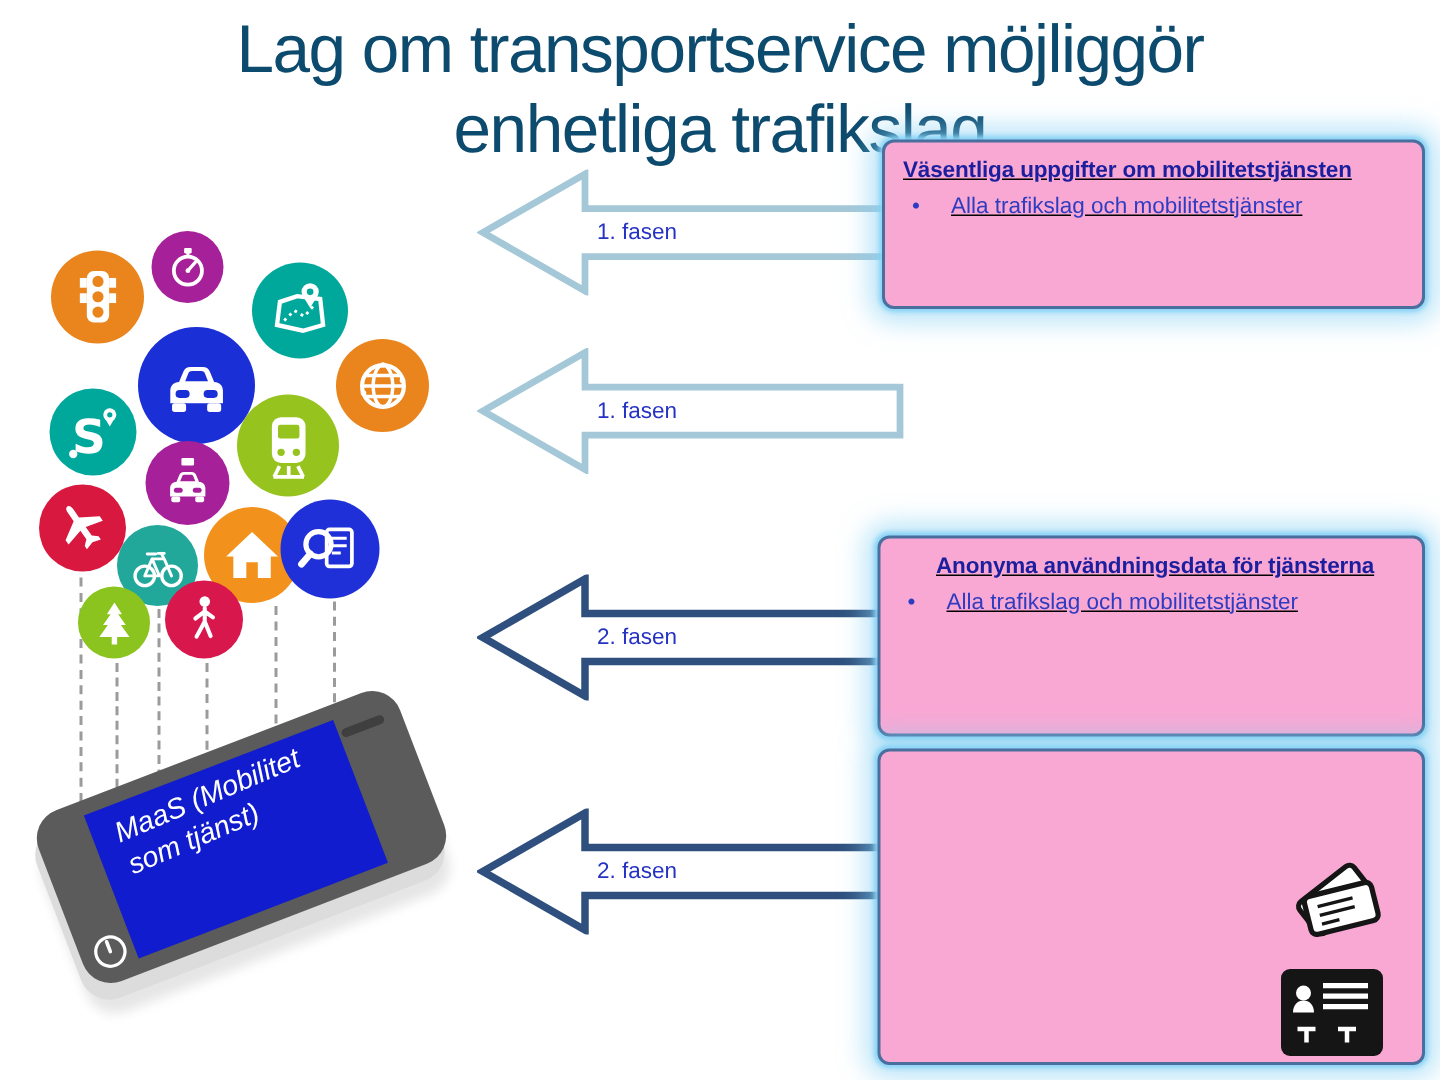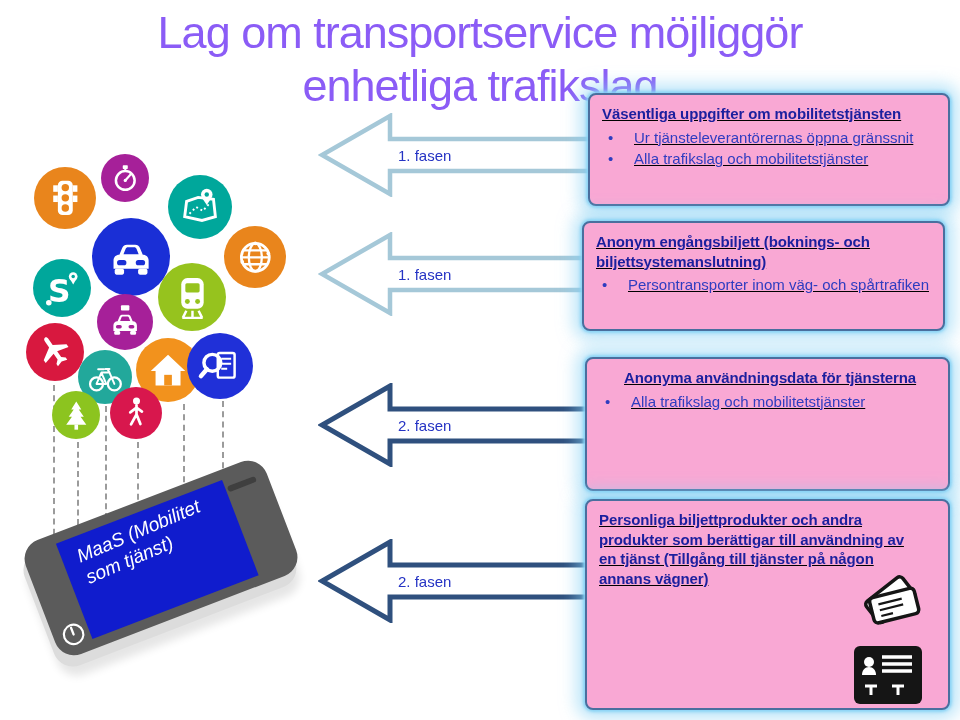--- a/index.html
+++ b/index.html
@@ -39,21 +39,21 @@
   .bullets li::before{content:"•";position:absolute;left:6px;}
   .box-icon{position:absolute;}
   .tickets-pos{right:14px;top:58px;width:84px;height:84px;}
   .idcard-pos{right:24px;top:143px;width:72px;height:62px;}
 </style>
 </head>
 <body>
 
 <div class="slide">
 
-  <div class="title" style="color: #8b5cf6;">
+  <div class="title" style="color: #0c4a6e;">
     <div>Lag om transportservice möjliggör</div>
     <div>enhetliga trafikslag</div>
   </div>
 
   <div class="icon-circle" style="left: 101px; top: 154px; width: 48px; height: 48px; background: rgb(166, 32, 153); color: rgb(166, 32, 153);">
     <svg viewBox="0 0 48 48">
         <circle cx="24" cy="27" r="13" fill="none" stroke="#fff" stroke-width="3.5"></circle>
         <rect x="20.5" y="6" width="7" height="5" rx="1" fill="#fff"></rect>
         <rect x="22.6" y="10" width="2.8" height="4" fill="#fff"></rect>
         <path d="M24 27 L32 18" stroke="#fff" stroke-width="3" stroke-linecap="round"></path>
@@ -217,41 +217,33 @@
   <div class="arrow" style="left:318px;top:539px">
     <svg width="285" height="84">
         <polygon points="72,3 72,26 282,26 282,58 72,58 72,81 4,42" fill="#ffffff" stroke-width="5" style="stroke: rgb(47, 80, 126);"></polygon>
       </svg>
     <div class="phase-label" style="color: rgb(37, 51, 196);">2. fasen</div>
   </div>
 
   <div class="info-box" style="left: 588px; top: 93px; width: 362px; height: 113px; border-color: rgb(74, 111, 158);">
     <div class="box-heading" style="color: rgb(27, 31, 158);">Väsentliga uppgifter om mobilitetstjänsten</div>
     <ul class="bullets" style="color: rgb(46, 60, 192);">
-      <li>Ur tjänsteleverantörernas öppna gränssnit</li>
       <li>Alla trafikslag och mobilitetstjänster</li>
     </ul>
   </div>
 
-  <div class="info-box" style="left: 582px; top: 221px; width: 363px; height: 110px; border-color: rgb(74, 111, 158);">
-    <div class="box-heading" style="color: rgb(27, 31, 158);">Anonym engångsbiljett (boknings- och biljettsystemanslutning)</div>
-    <ul class="bullets" style="color: rgb(46, 60, 192);">
-      <li>Persontransporter inom väg- och spårtrafiken</li>
-    </ul>
-  </div>
 
   <div class="info-box" style="left: 585px; top: 357px; width: 365px; height: 134px; border-color: rgb(74, 111, 158);">
     <div class="box-heading" style="color: rgb(27, 31, 158); margin-left: 25px;">Anonyma användningsdata för tjänsterna</div>
     <ul class="bullets" style="color: rgb(46, 60, 192);">
       <li>Alla trafikslag och mobilitetstjänster</li>
     </ul>
   </div>
 
   <div class="info-box" style="left: 585px; top: 499px; width: 365px; height: 211px; border-color: rgb(74, 111, 158);">
-    <div class="box-heading" style="width: 96%; color: rgb(27, 31, 158);">Personliga biljettprodukter och andra produkter som berättigar till användning av en tjänst (Tillgång till tjänster på någon annans vägner)</div>
     <div class="box-icon tickets-pos">
       <svg viewBox="0 0 84 84" width="84" height="84">
         <g transform="rotate(-38 42 38)">
             <rect x="16" y="26" width="46" height="26" rx="4" fill="#fff" stroke="#151515" stroke-width="3.5"></rect>
           </g>
         <g transform="rotate(-14 42 42)">
             <rect x="20" y="34" width="46" height="26" rx="4" fill="#fff" stroke="#151515" stroke-width="3.5"></rect>
             <path d="M28 42 h24 M28 48 h24 M28 54 h12" stroke="#151515" stroke-width="2.2"></path>
           </g>
       </svg>

